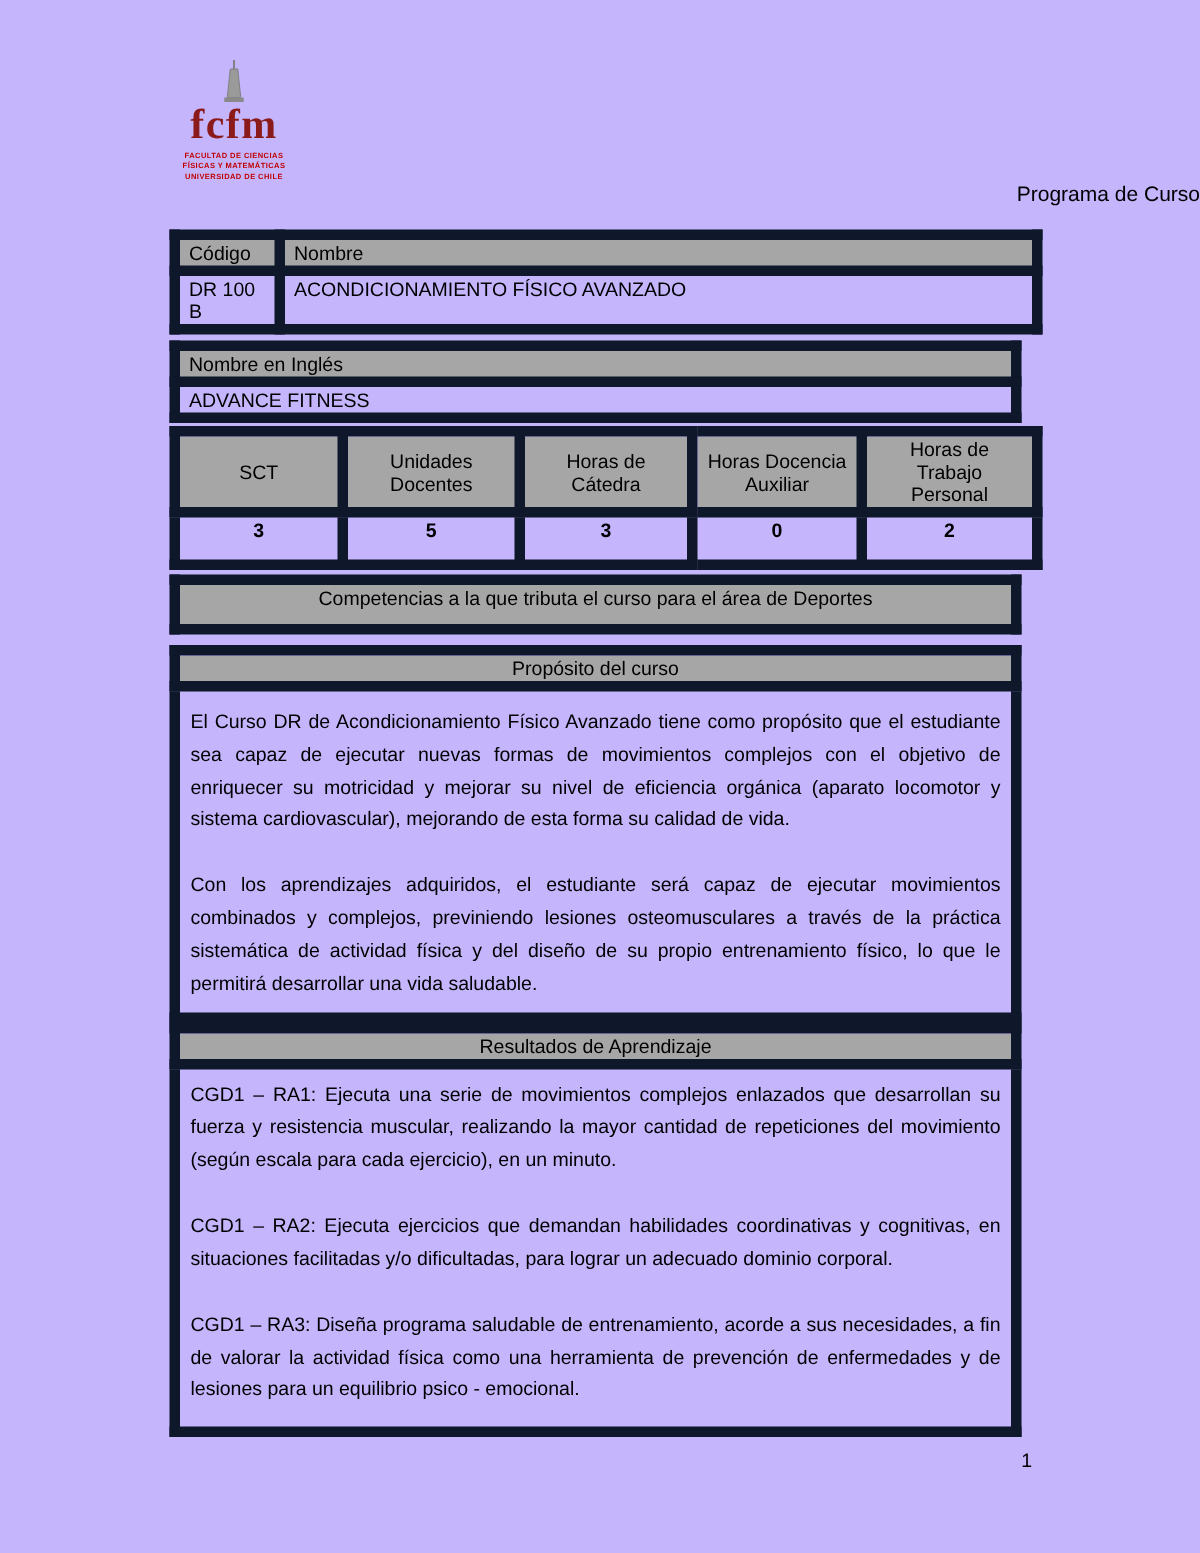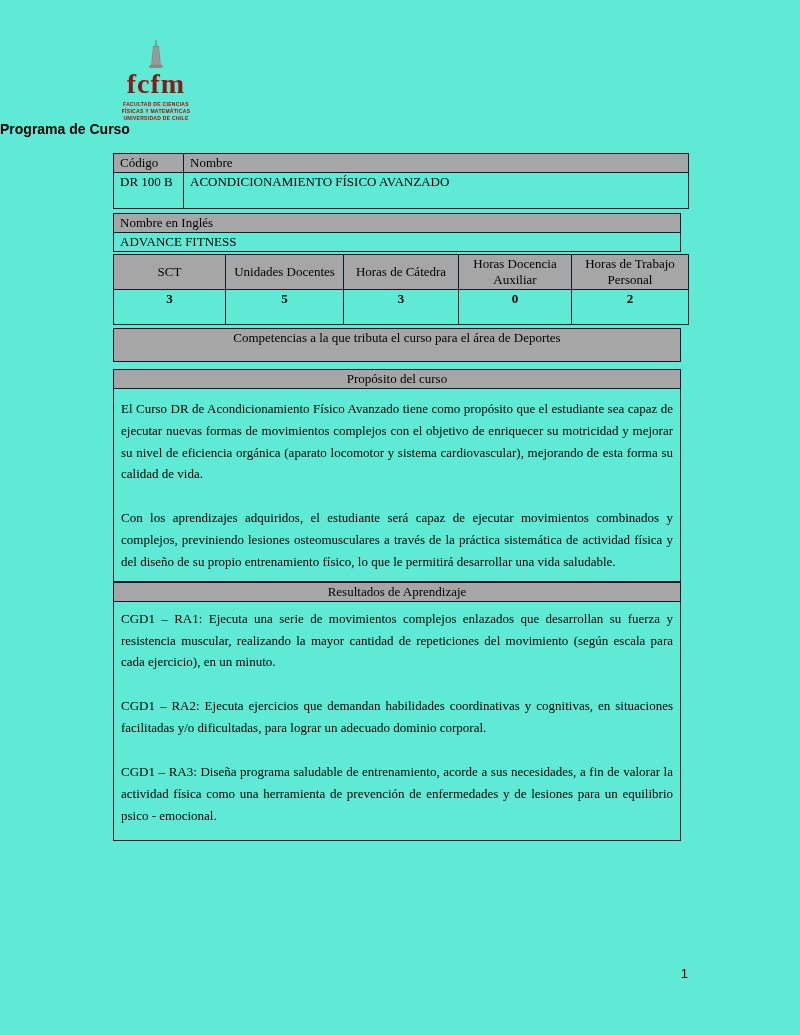--- a/index.html
+++ b/index.html
@@ -2,35 +2,35 @@
 <html><head>
 <meta charset="utf-8">
 <style>
   * { margin:0; padding:0; box-sizing:border-box; }
   html,body { background:#ffffff; }
   body {
     width:800px; height:1035px; position:relative;
     font-family:"Liberation Sans", sans-serif; color:#000;
     -webkit-font-smoothing:antialiased;
   }
-  .page { position:absolute; inset:0; background:#5eead4; overflow:hidden; }
+  .page { position:absolute; inset:0; background:#c4b5fd; overflow:hidden; }
 
   
   .logo { position:absolute; left:100px; top:40px; width:112px; text-align:center; }
   .tower { display:block; margin:0 auto; }
   .logo-name { font-family:"Liberation Serif", serif; font-weight:bold; font-size:28px; line-height:1; color:#8b1a1a; letter-spacing:1px; }
   .logo-sub { margin-top:3px; font-size:5px; line-height:1.35; color:#c00000; letter-spacing:.3px; font-weight:bold; }
 
   
-  .doc-title { position:absolute; top:121px; left:0; width:800px; text-align:left; font-size:14px; font-weight:bold; }
+  .doc-title { position:absolute; top:121px; left:0; width:800px; text-align:right; font-size:14px; font-weight:normal; }
 
   
   .content { position:absolute; left:113px; top:153px; width:575px; font-size:13px; }
   table { border-collapse:collapse; width:568px; table-layout:fixed; }
-  td, th { border:1px solid #0f172a; font-weight:normal; padding:1px 6px; vertical-align:middle; text-align:left; overflow:hidden;font-family:Liberation Serif, serif; }
+  td, th { border:7px solid #0f172a; font-weight:normal; padding:1px 6px; vertical-align:middle; text-align:left; overflow:hidden; }
   .hdr { background:#a6a6a6; }
   .center { text-align:center; }
   .top { vertical-align:top; }
   .bold { font-weight:bold; }
   .just { text-align:justify; }
   .mb4 { margin-bottom:4px; } .mb2 { margin-bottom:2px; } .mb3 { margin-bottom:3px; } .mb7 { margin-bottom:7px; }
 
   .row-thin  { height:17px; }
   .row-name  { height:36px; }
   .row-hourshdr { height:17px; }

